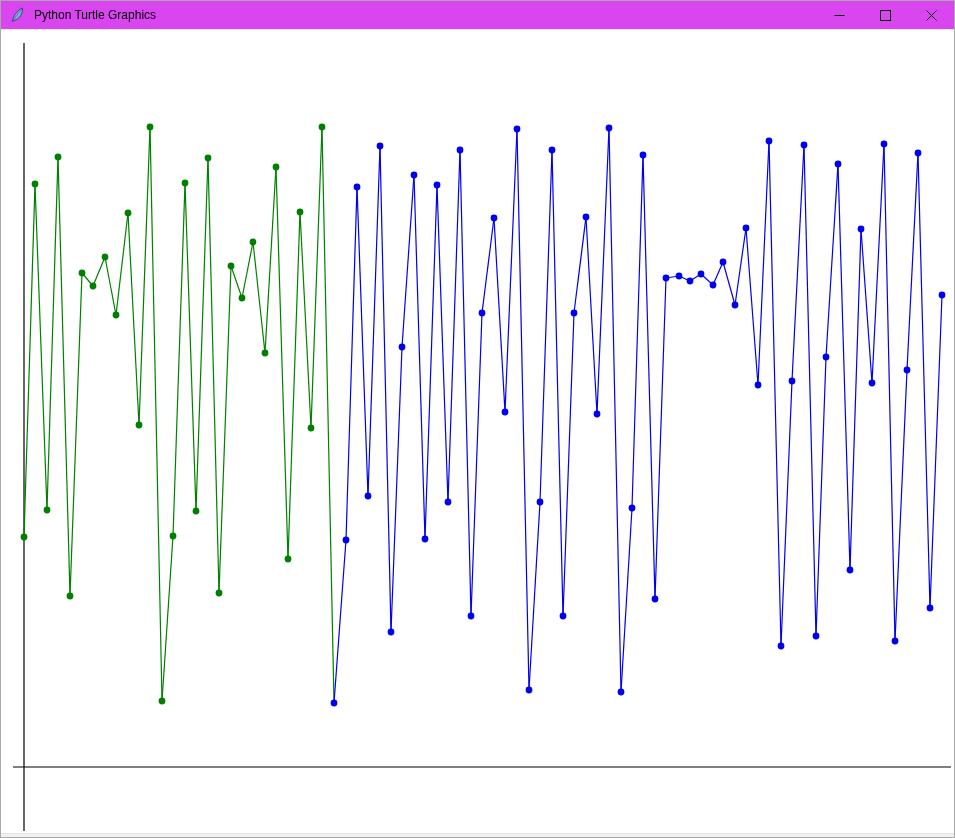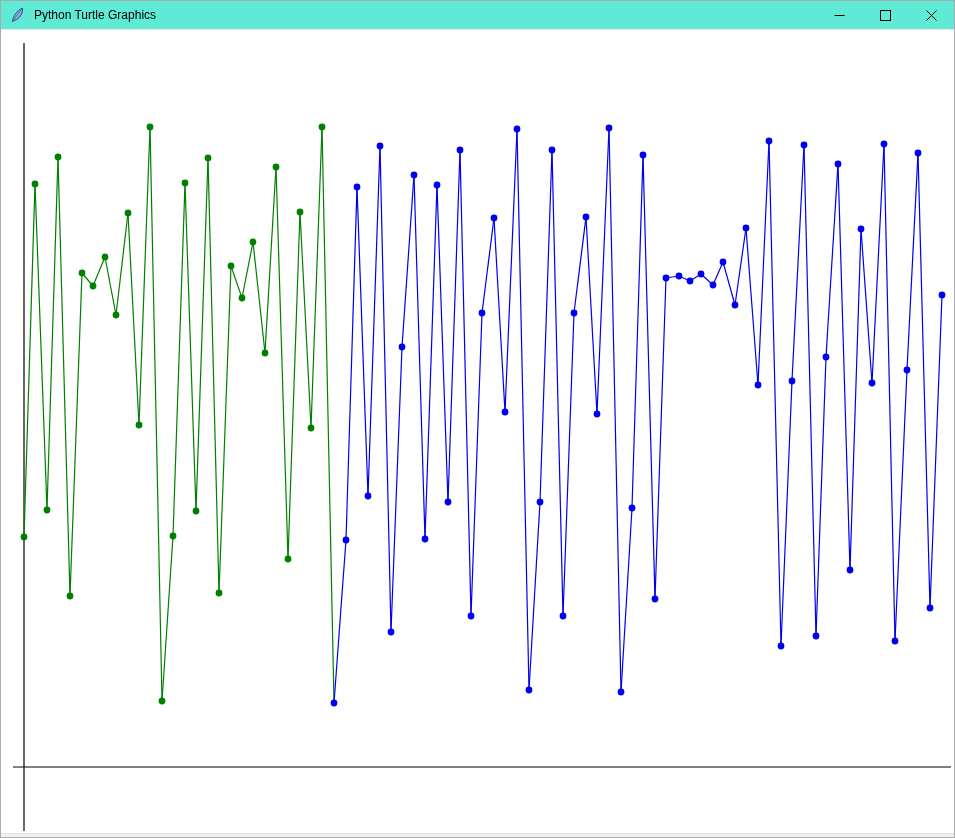--- a/index.html
+++ b/index.html
@@ -8,21 +8,21 @@
   .window {
     position: relative;
     width: 955px; height: 838px;
     background: #ffffff;
     border: 1px solid #a9a9a9;
     overflow: hidden;
   }
   .title-bar {
     position: absolute; top: 0; left: 0; right: 0;
     height: 29px;
-    background: #5eead4;
+    background: #d946ef;
     display: flex; align-items: center;
     border-bottom: 1px solid #ececec;
   }
   .app-icon { margin-left: 9px; width: 16px; height: 16px; flex: 0 0 auto; }
   .window-title {
     margin-left: 8px;
     font-size: 12px;
     color: #000000;
     white-space: nowrap;
   }

